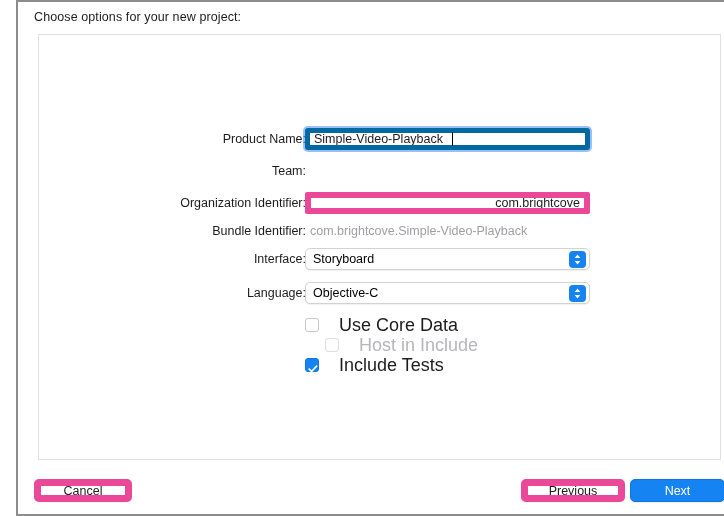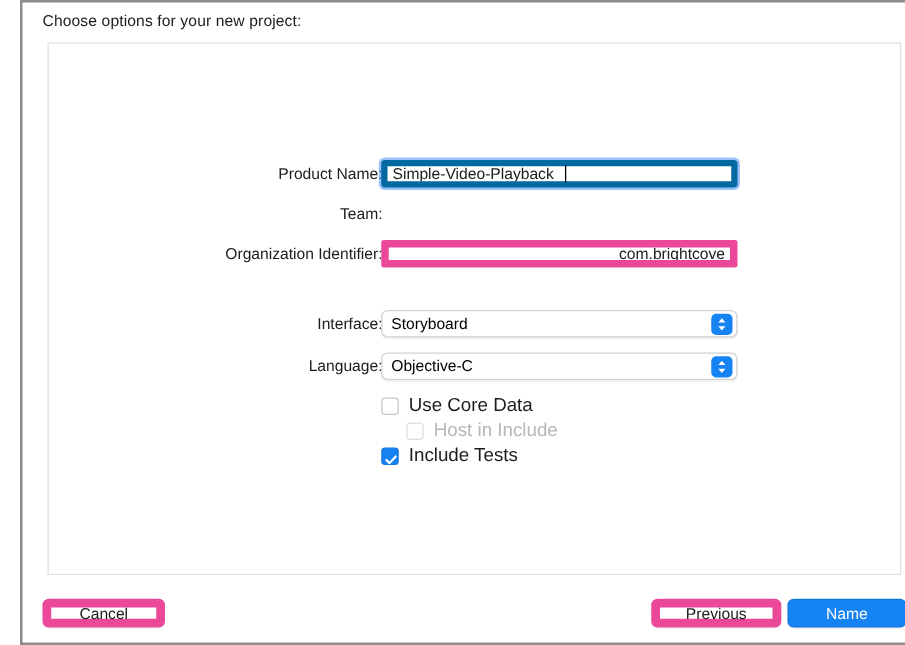--- a/index.html
+++ b/index.html
@@ -190,23 +190,23 @@
   .checkbox.disabled {
     border-color: #dedee0;
     background: #fdfdfd;
   }
   .checkbox .tick {
     position: absolute;
     left: 2px;
     top: 1px;
   }
   .check-label {
-    font-size: 15px;
-    color: #1c1c1e;
-    margin-left: 8px;
+    font-size: 18px;
+    color: #1c1c1e;
+    margin-left: 20px;
     white-space: nowrap;
     line-height: 14px;
   }
   .check-label.disabled { color: #b6b6bb; }
 
   
   .btn {
     position: absolute;
     box-sizing: border-box;
     height: 23px;
@@ -258,20 +258,26 @@
         <div class="field-label">Team:</div>
       </div>
 
       <div class="row" style="top:157px;">
         <div class="field-label">Organization Identifier:</div>
         <div class="field-control">
           <input class="text-input plain" type="text" value="com.brightcove" style="">
         </div>
       </div>
 
+      <div class="row" style="top:185px;">
+        <div class="field-label">Bundle Identifier:</div>
+        <div class="field-control">
+          <div class="static-value">com.brightcove.Simple-Video-Playback</div>
+        </div>
+      </div>
 
       <div class="row" style="top:213px;">
         <div class="field-label">Interface:</div>
         <div class="field-control">
           <div class="popup">
             <span>Storyboard</span>
             <span class="stepper">
               <svg width="11" height="13" viewBox="0 0 11 13" aria-hidden="true">
                 <path d="M5.5 1.6 L8.3 5.0 L2.7 5.0 Z" fill="#ffffff"></path>
                 <path d="M5.5 11.4 L8.3 8.0 L2.7 8.0 Z" fill="#ffffff"></path>
@@ -315,15 +321,15 @@
           </span>
         </span>
         <span class="check-label">Include Tests</span>
       </div>
 
     </div>
   </div>
 
   <div class="btn secondary" id="cancel-button">Cancel</div>
   <div class="btn secondary" id="previous-button">Previous</div>
-  <div class="btn primary" id="next-button">Name</div>
+  <div class="btn primary" id="next-button">Next</div>
 
 </div>
 
 </body></html>

